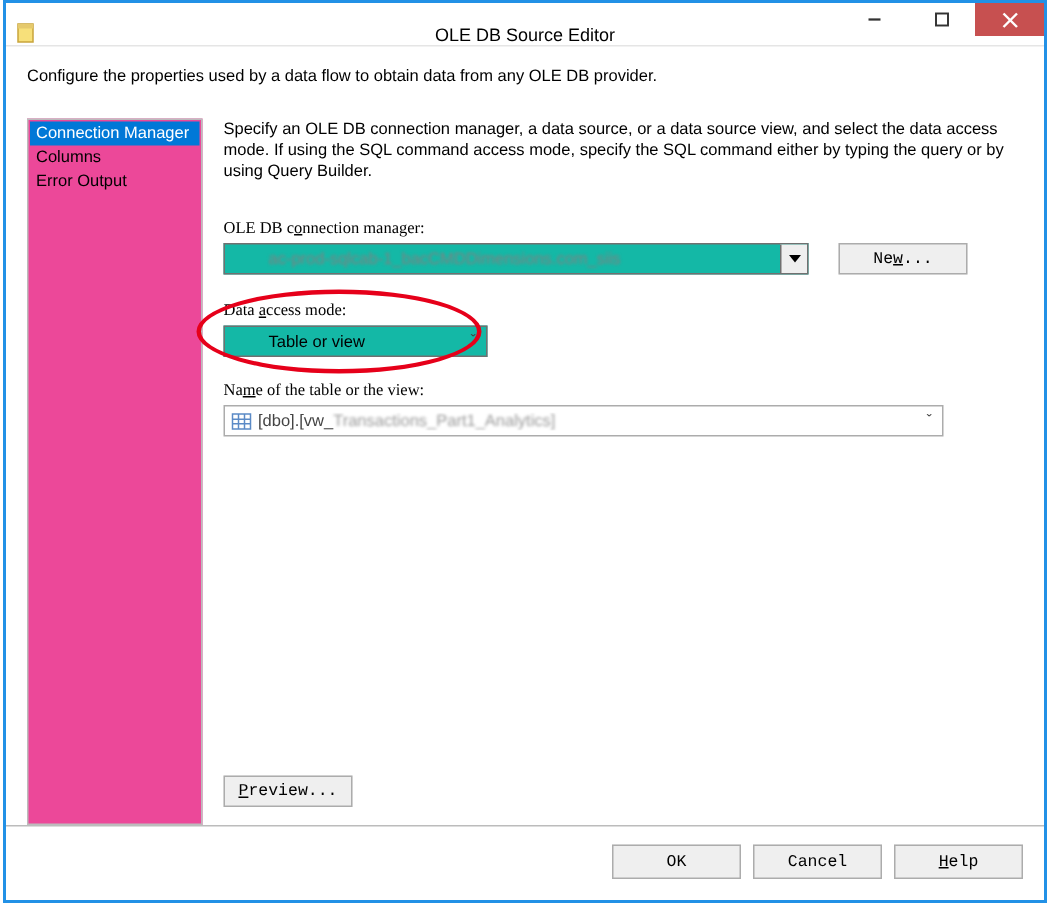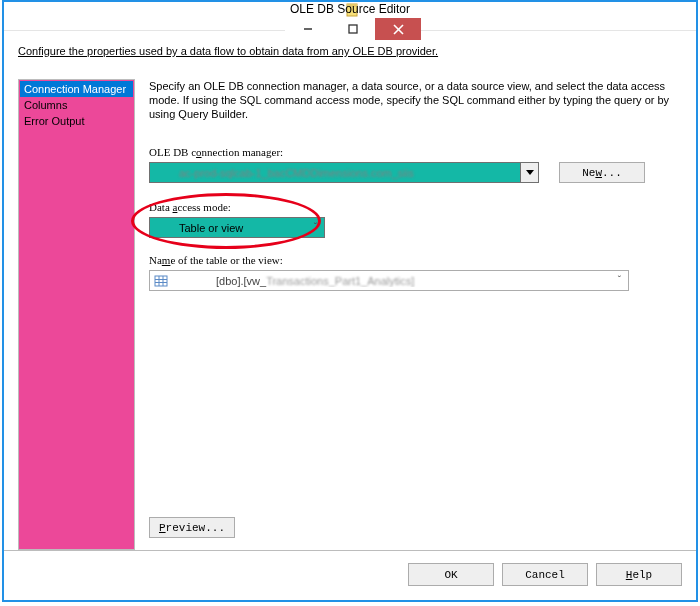--- a/index.html
+++ b/index.html
@@ -1,29 +1,29 @@
 <!DOCTYPE html>
 <html><head>
 <meta charset="utf-8">
 <style>
   html,body{margin:0;padding:0;font-family:"Segoe UI",Tahoma,sans-serif;font-size:11px;color:#000;background:#fff;}
   .window{width:696px;height:602px;border:2px solid #2291e6;background:#fff;margin:0 auto;box-sizing:border-box;display:flex;flex-direction:column;}
-  .titlebar{height:28px;background:#fff;display:flex;align-items:center;justify-content:space-between;padding-left:6px;border-bottom:1px solid #e5e5e5;flex-direction:column;}
+  .titlebar{height:28px;background:#fff;display:flex;align-items:flex-end;justify-content:space-between;padding-left:6px;border-bottom:1px solid #e5e5e5;}
   .titlebar-left{display:flex;align-items:center;gap:6px;}
   .titlebar-icon{width:16px;height:16px;display:flex;align-items:flex-end;}
   .titlebar-icon svg{width:16px;height:16px;}
   .titlebar-title{font-size:12px;color:#000;flex:1;text-align:center;position:absolute;left:0;right:0;pointer-events:none;}
   .titlebar{position:relative;}
   .titlebar-controls{display:flex;height:100%;}
   .tb-btn{width:45px;height:22px;display:flex;align-items:center;justify-content:center;background:#fff;}
   .tb-btn.close{background:#c75050;width:46px;}
   .tb-btn svg{pointer-events:none;}
   .tb-btn.min{margin-right:0;}
   .body{flex:1;display:flex;flex-direction:column;padding:14px 14px 0 14px;box-sizing:border-box;}
-  .intro{font-size:11px;color:#000;margin-bottom:22px;text-decoration:underline;}
+  .intro{font-size:11px;color:#000;margin-bottom:22px;}
   .main{flex:1;display:flex;gap:14px;min-height:0;}
   .sidebar{width:117px;border:1px solid #bcbcbc;background:#ec4899;box-sizing:border-box;padding:1px;}
   .side-item{font-size:11px;padding:2px 4px;cursor:default;color:#000;}
   .side-item.selected{background:#0078d7;color:#fff;}
   .content{flex:1;display:flex;flex-direction:column;position:relative;}
   .desc{font-size:11px;line-height:14px;margin-bottom:25px;}
   .lbl{font-size:11px;margin-bottom:4px;font-family:Liberation Serif, serif;}
   .u{text-decoration:underline;}
   .field-row{display:flex;gap:20px;margin-bottom:18px;align-items:center;}
   .combo{height:21px;border:1px solid #707070;background:#14b8a6;display:flex;align-items:center;box-sizing:border-box;padding-left:25px;}
@@ -33,21 +33,21 @@
   .combo-arrow .tri{width:0;height:0;border-left:4px solid transparent;border-right:4px solid transparent;border-top:5px solid #000;}
   .combo-arrow.light{border-left:none;background:transparent;}
   .combo-arrow.light .chev{font-size:10px;color:#444;}
   .btn{height:21px;border:1px solid #acacac;background:#efefef;font-size:11px;display:flex;align-items:center;justify-content:center;box-sizing:border-box;cursor:default;font-family:Liberation Mono, monospace;}
   .btn-new{width:86px;}
   .small-combo-wrap{position:relative;margin-bottom:16px;}
   .combo-small{width:176px;}
   .highlight-oval{position:absolute;border:3px solid #e6001a;border-radius:50%;pointer-events:none;}
   .table-combo{height:21px;border:1px solid #acacac;background:#fff;display:flex;align-items:center;box-sizing:border-box;width:480px;}
   .tbl-ico{width:16px;height:16px;margin:0 3px;display:flex;align-items:center;justify-content:center;}
-  .tbl-txt{flex:1;font-size:11px;color:#444;white-space:nowrap;overflow:hidden;margin-left:44px;}
+  .tbl-txt{flex:1;font-size:11px;color:#444;white-space:nowrap;overflow:hidden;}
   .tbl-txt .dim{filter:blur(1.2px);color:#999;}
   .preview-row{margin-top:auto;margin-bottom:12px;}
   .btn-preview{width:86px;}
   .footer{border-top:1px solid #bcbcbc;margin:0 -14px;padding:12px 14px 14px 0;display:flex;justify-content:flex-end;gap:8px;}
   .btn-ft{width:86px;height:23px;}
 </style>
 </head>
 <body>
 
 <div class="window">

